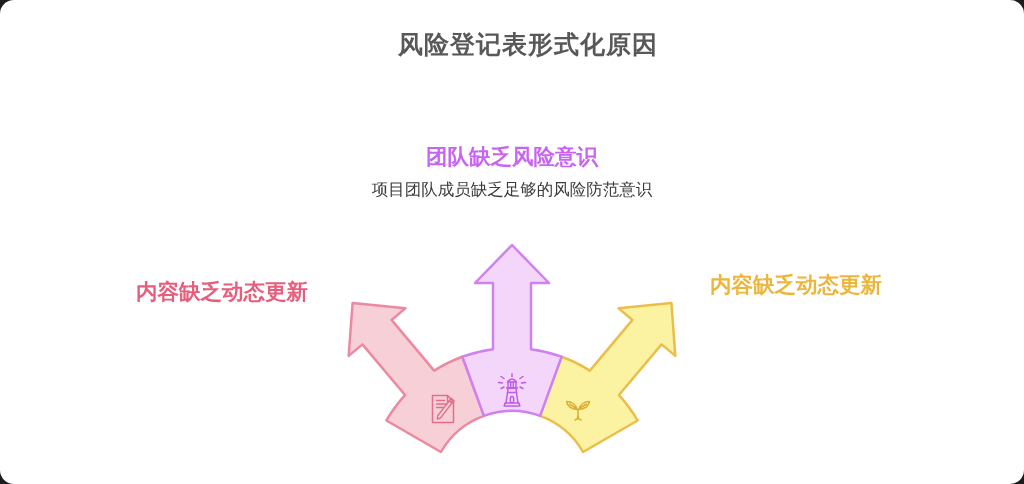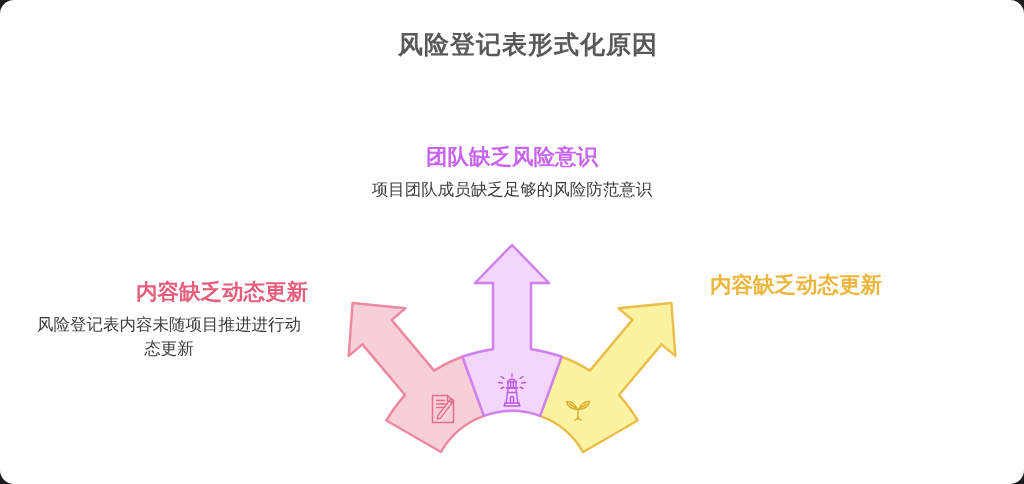--- a/index.html
+++ b/index.html
@@ -52,21 +52,20 @@
 
   <h1 class="title">风险登记表形式化原因</h1>
 
   <section class="branch branch-top">
     <h2>团队缺乏风险意识</h2>
     <p>项目团队成员缺乏足够的风险防范意识</p>
   </section>
 
   <section class="branch branch-left">
     <h2>内容缺乏动态更新</h2>
-    <p>风险登记表内容未随项目推进进行动态更新</p>
   </section>
 
   <section class="branch branch-right">
     <h2>内容缺乏动态更新</h2>
   </section>
 
   <svg class="fan" viewBox="0 0 1024 484" aria-hidden="true">
     <defs>
       <path id="prong" d="M -28.1 -77.1 L -49.6 -136.3 A 145 145 0 0 1 -19 -143.8
            L -19 -210 L -37 -210 L 0 -248 L 37 -210 L 19 -210 L 19 -143.8

